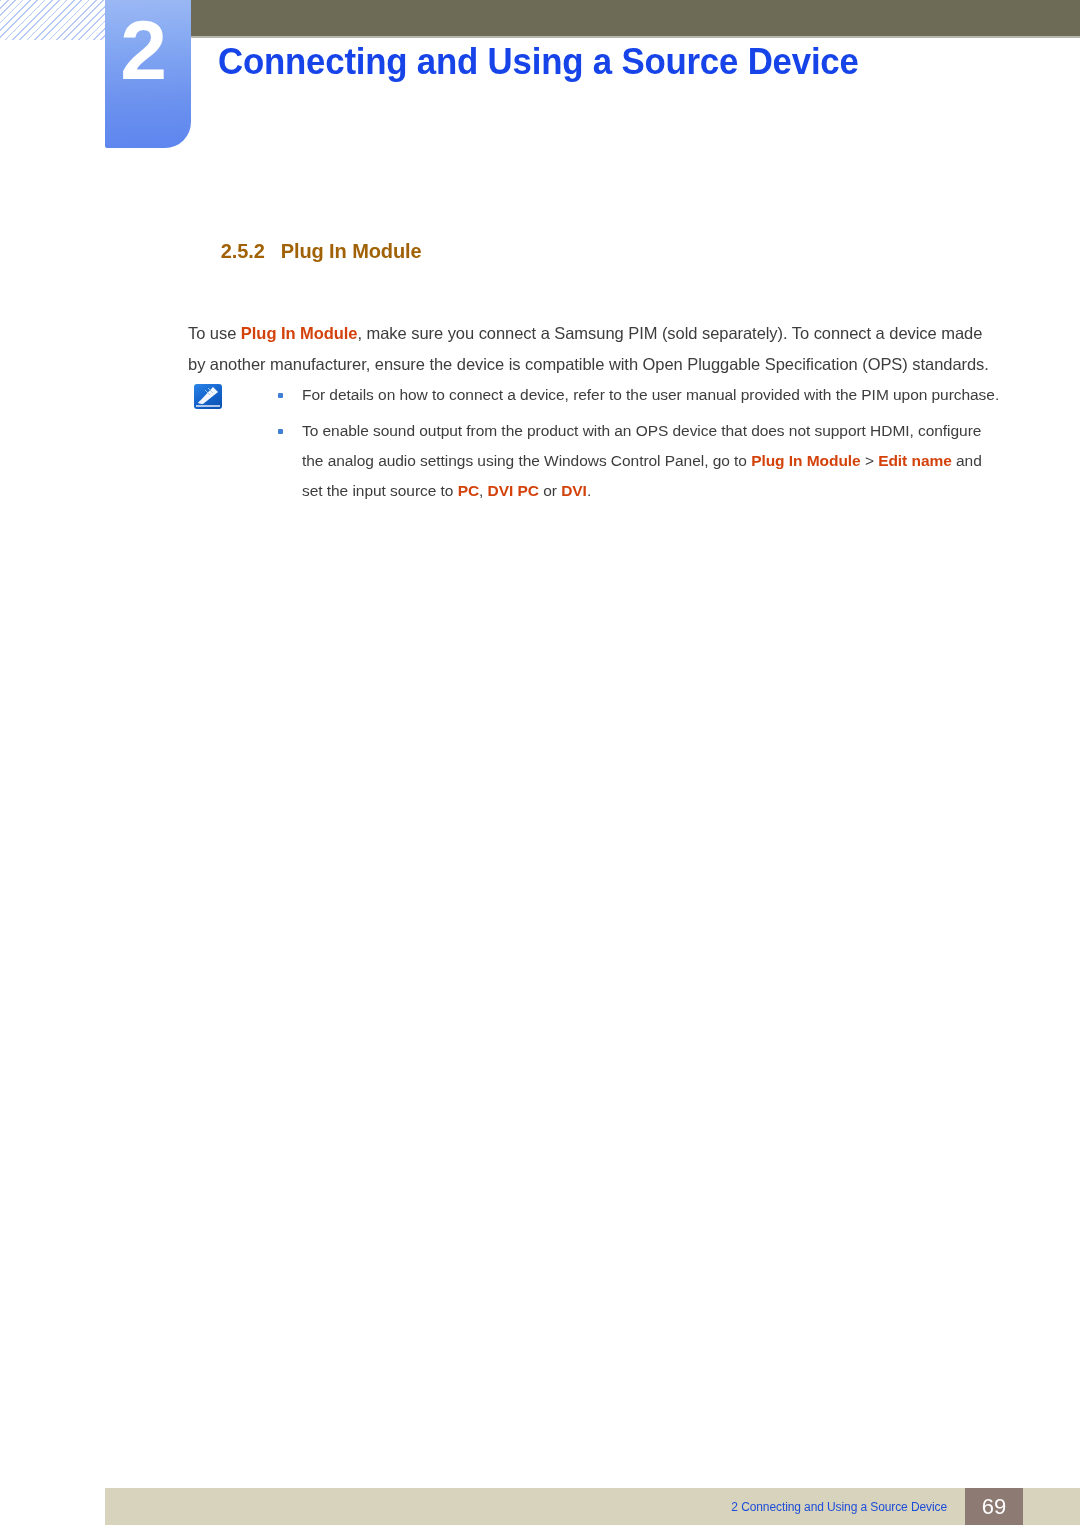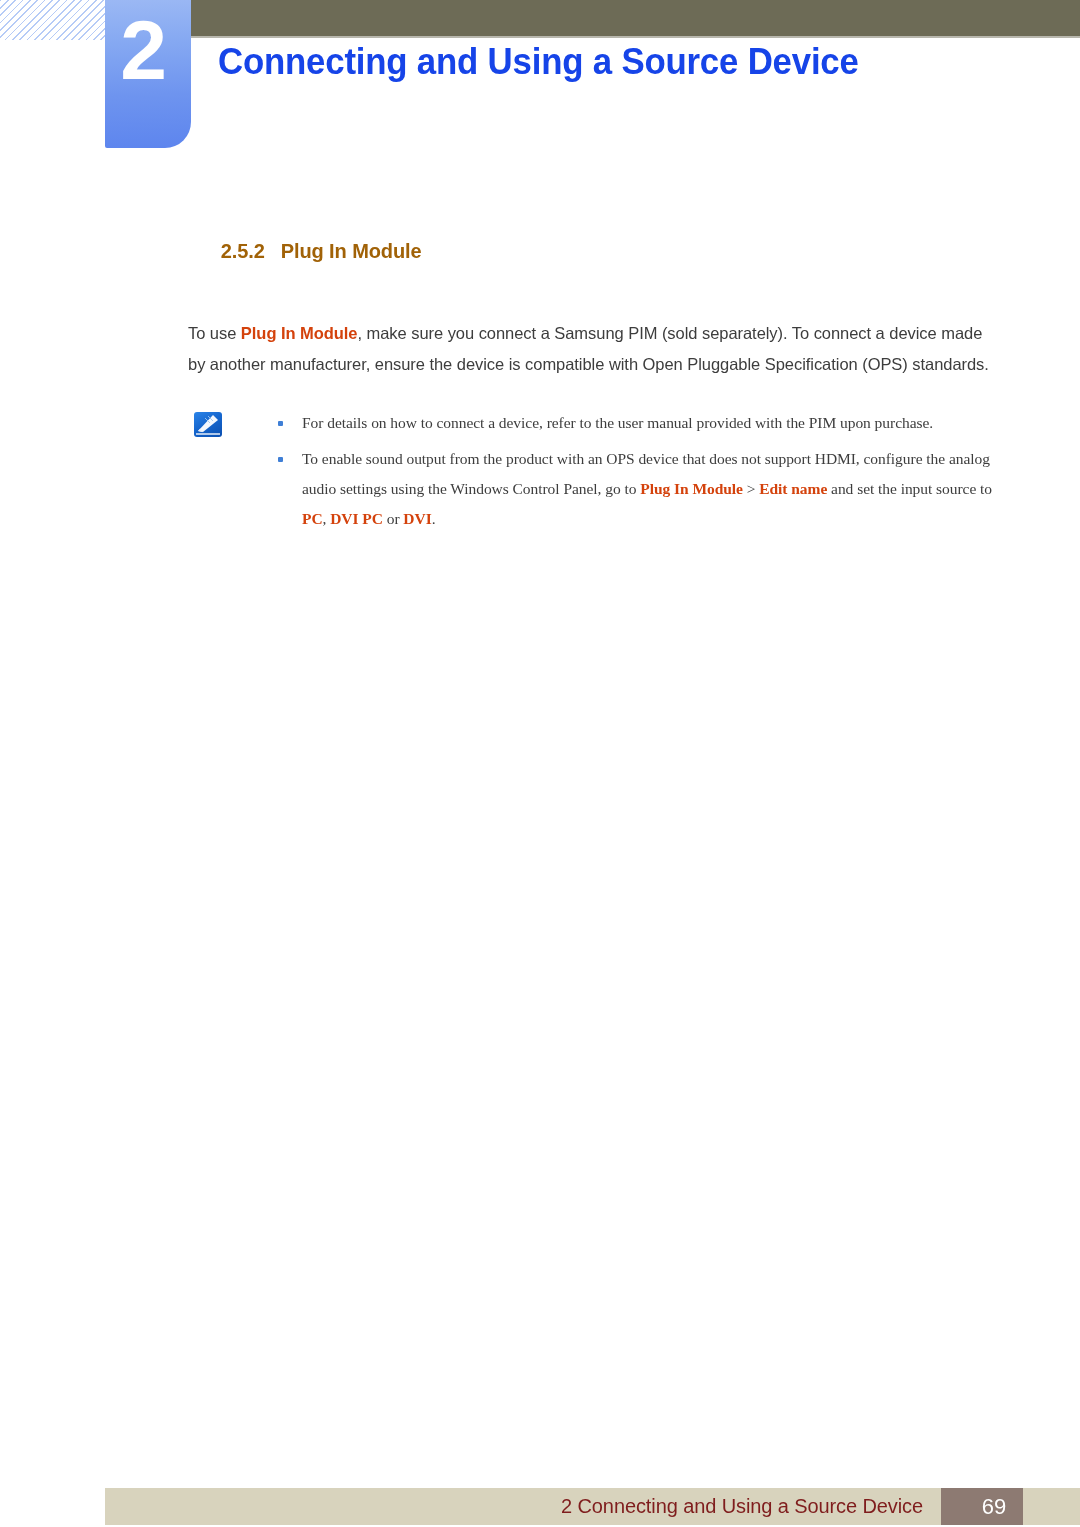--- a/index.html
+++ b/index.html
@@ -125,23 +125,21 @@
   }
 
   .hl {
     color: #d4420c;
     font-weight: 700;
   }
 
   
   .note-block {
     position: relative;
-    margin-top: 28px;
     padding-left: 78px;
-    font-family: Liberation Serif, serif;
   }
   .note-icon {
     position: absolute;
     left: 6px;
     top: 4px;
     width: 28px;
     height: 25px;
     border-radius: 3px;
     background: linear-gradient(150deg, #2b84e8 0%, #1667cf 45%, #0b4fb0 100%);
     overflow: hidden;
@@ -181,36 +179,35 @@
     top: 1488px;
     width: 975px;
     height: 37px;
     background: #d8d3bd;
     display: flex;
     align-items: stretch;
     justify-content: flex-end;
   }
   .footer-text {
     align-self: center;
-    font-size: 20px;
-    color: #7f1d1d;
+    font-size: 12px;
+    color: #1d4ed8;
     letter-spacing: -0.1px;
     padding-right: 18px;
   }
   .page-num {
     width: 58px;
     background: #8d7a72;
     color: #ffffff;
     font-size: 22px;
     display: flex;
     align-items: center;
     justify-content: center;
     margin-right: 57px;
     font-family: "Liberation Sans Narrow", "Liberation Sans", sans-serif;
-    padding-left: 24px;
   }
 </style>
 </head>
 <body>
 
 <div class="page">
 
   <div class="hatch"></div>
 
   <div class="header-bar"></div>

